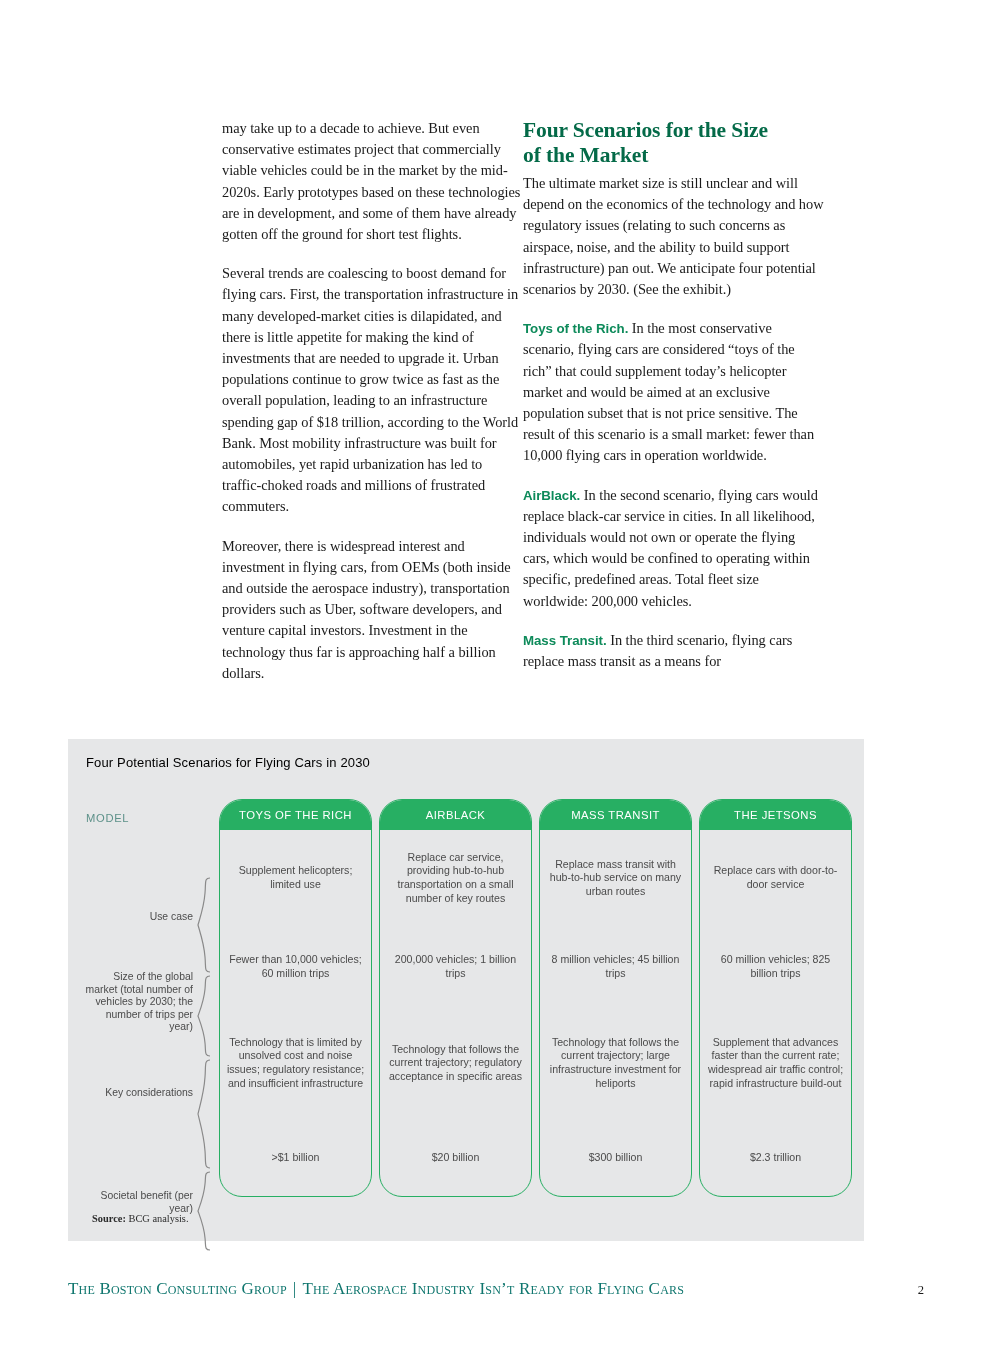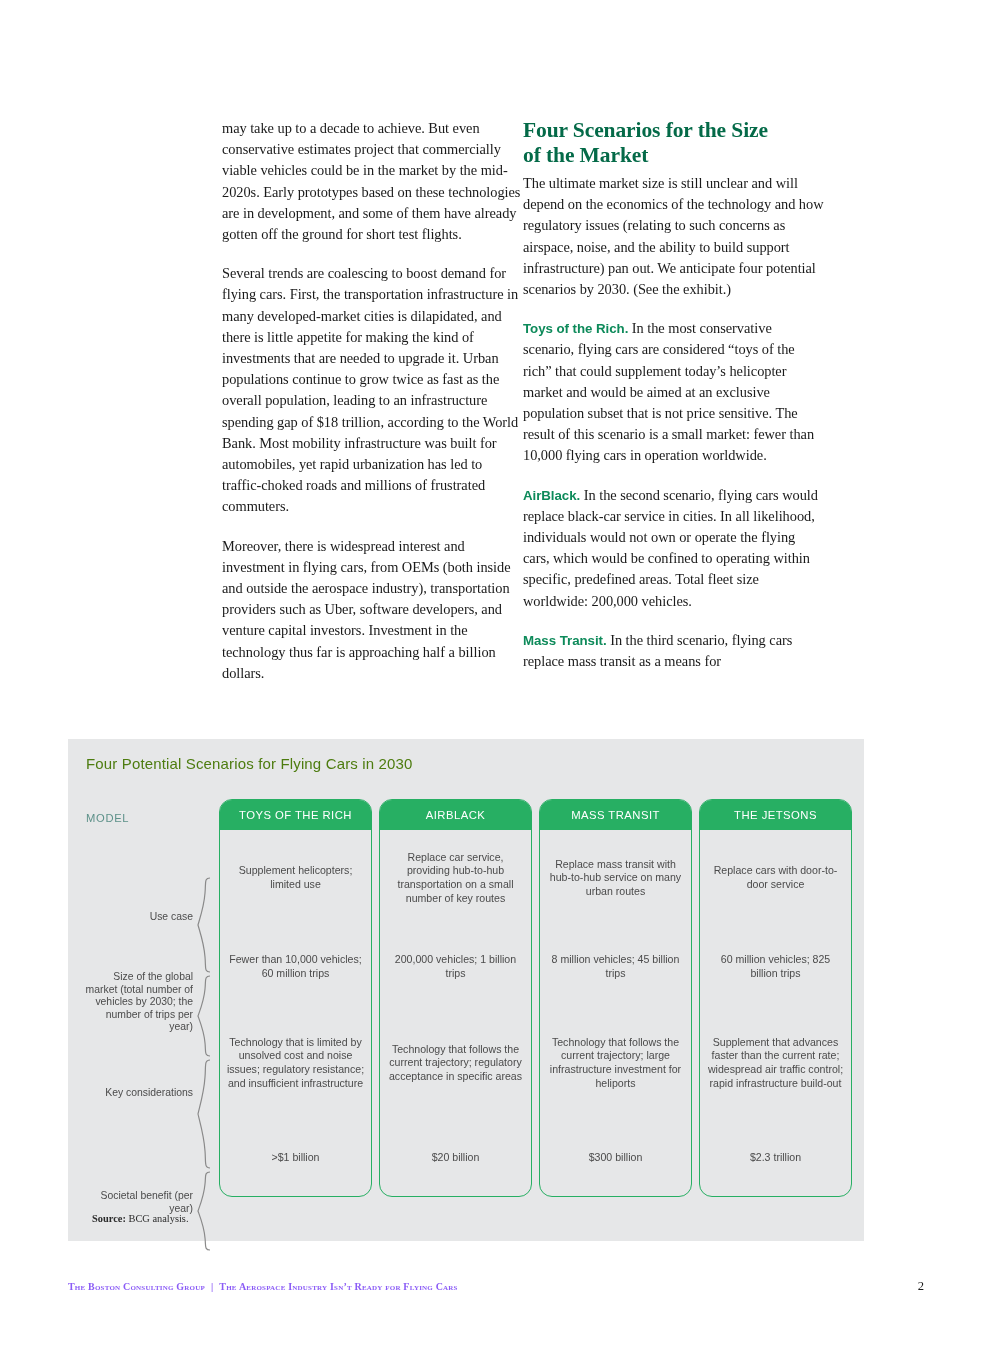--- a/index.html
+++ b/index.html
@@ -69,22 +69,22 @@
     top: 739px;
     width: 796px;
     height: 502px;
     background: #e6e7e8;
   }
   .exhibit-title {
     position: absolute;
     left: 18px;
     top: 16px;
     font-family: "Liberation Sans", sans-serif;
-    font-size: 15px;
-    color: #4d7c0f;
+    font-size: 13px;
+    color: #000000;
     letter-spacing: 0.15px;
   }
   .model-label {
     position: absolute;
     left: 18px;
     top: 73px;
     font-family: "Liberation Sans", sans-serif;
     font-size: 11.2px;
     color: #5d9189;
     letter-spacing: 0.7px;
@@ -101,21 +101,21 @@
     position: absolute;
     left: 151px;
     top: 0;
     width: 633px;
     display: flex;
     gap: 7px;
   }
   .scol {
     width: 153px;
     border: 1.6px solid #27af63;
-    border-radius: 13px;
+    border-radius: 23px;
     background: #e6e7e8;
     box-sizing: border-box;
     display: flex;
     flex-direction: column;
     overflow: hidden;
     height: 398px;
   }
   .scol-head {
     background: #27af63;
     color: #ffffff;
@@ -187,25 +187,24 @@
     position: absolute;
     left: 68px;
     top: 1279px;
     width: 856px;
     display: flex;
     justify-content: space-between;
     align-items: baseline;
   }
   .footer-text {
     font-family: "Liberation Serif", serif;
-    font-size: 10px;
-    color: #8b5cf6;
+    font-size: 17px;
+    color: #0f766e;
     font-variant: small-caps;
     letter-spacing: 0.2px;
-    font-weight: bold;
   }
   .footer-sep { padding: 0 6px; }
   .footer-page {
     font-family: "Liberation Serif", serif;
     font-size: 12.6px;
     color: #1a1a1a;
   }
 </style>
 </head>
 <body>

